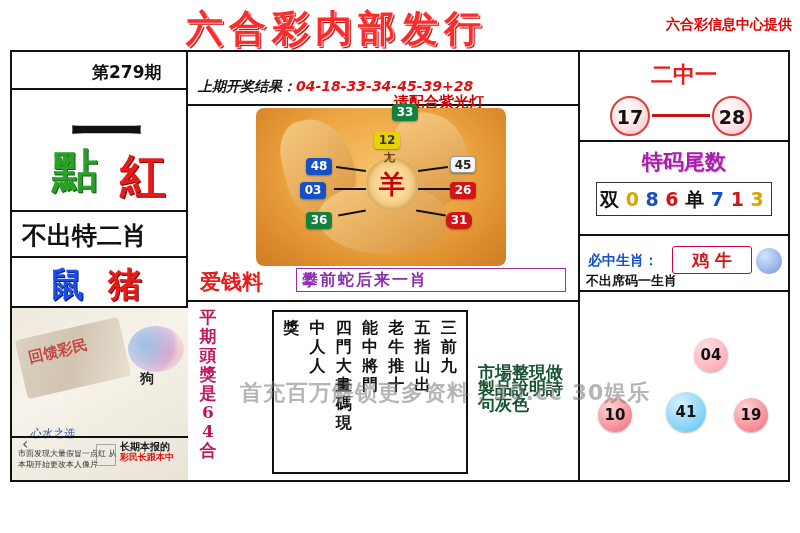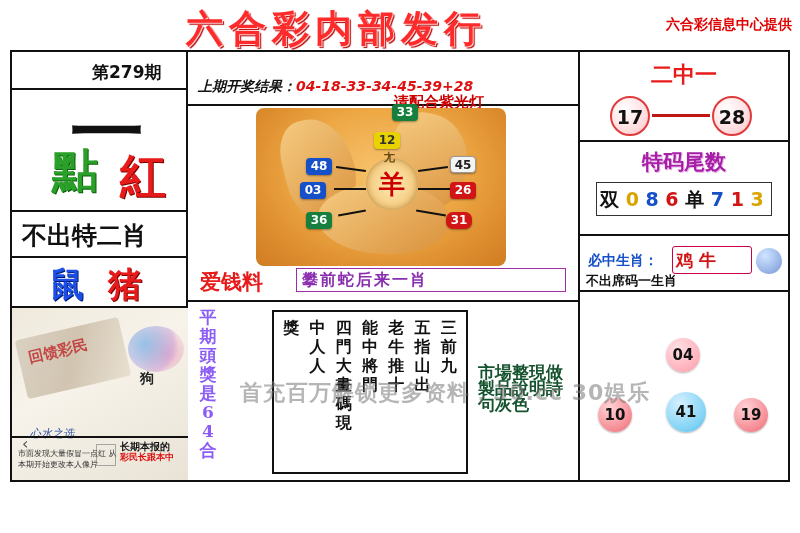--- a/index.html
+++ b/index.html
@@ -241,21 +241,21 @@
     font-size:16px; font-weight:bold; color:#8a2fb0; letter-spacing:2px;
     white-space:nowrap;
   }
   .poem-wrap {
     position:absolute; left:0; top:248px; width:392px; height:180px;
     border-top:2px solid #111;
   }
   .poem-title-v {
     position:absolute; left:8px; top:6px;
     width:24px;
-    font-size:17px; font-weight:bold; color:#8b5cf6;
+    font-size:17px; font-weight:bold; color:#be185d;
     line-height:19px; text-align:center;
     font-family:"DejaVu Serif","Liberation Serif",serif;
   }
   .poem-box {
     position:absolute; left:84px; top:8px; width:196px; height:164px;
     border:2px solid #111; background:#fff;
     display:flex; flex-direction:row-reverse; justify-content:space-around;
     padding:6px 4px;
   }
   .poem-col {
@@ -322,21 +322,21 @@
   .wei-red { color:#d11414; }
   .bzsx-label {
     position:absolute; left:8px; top:16px;
     font-size:14px; font-weight:bold; color:#1550c8;
   }
   .bzsx-box {
     position:absolute; left:92px; top:10px; width:80px; height:28px;
     border:1px solid #c04; border-radius:3px; background:#fff;
   }
   .bzsx-val {
-    position:absolute; left:96px; top:13px; width:72px; 
+    position:absolute; left:96px; top:13px; width:72px; text-align:center;
     font-size:17px; font-weight:bold; color:#d11414;
     font-family:"DejaVu Serif","Liberation Serif",serif;
   }
   .bzsx-note {
     position:absolute; left:6px; top:36px;
     font-size:13px; font-weight:bold; color:#111;
   }
   .bzsx-badge {
     position:absolute; left:176px; top:12px; width:26px; height:26px;
     border-radius:50%;
@@ -349,21 +349,21 @@
     text-shadow:1px 1px 0 #f0c6e4;
   }
   .lot-ball {
     position:absolute; width:34px; height:34px; border-radius:50%;
     text-align:center; line-height:34px;
     font-size:15px; font-weight:bold; color:#111;
     box-shadow: 0 1px 2px rgba(0,0,0,.3);
   }
   .lb-red { background: radial-gradient(circle at 35% 28%, #ffd3d6, #f58a93 70%, #e95c68); }
   .lb-blue{ background: radial-gradient(circle at 35% 28%, #d6f0ff, #7fd2f4 70%, #39b4e8); }
-  .lb-pink{ background: radial-gradient(circle at 35% 28%, #ffe0e4, #ffb0bb 70%, #ff8f9e); }
+  .lb-pink{ background: radial-gradient(circle at 35% 28%, #ffe0e4, #ffb0bb 70%, #ff8f9e); margin-left: 28px; }
   .lb-1 { left:86px; top:46px; }
   .lb-2 { left:18px; top:106px; }
   .lb-3 { left:86px; top:100px; width:40px; height:40px; line-height:40px; }
   .lb-4 { left:154px; top:106px; }
 
   .footer-space { position:absolute; left:0; top:484px; width:800px; height:49px; background:#fff; }
 </style>
 </head>
 <body>
 

